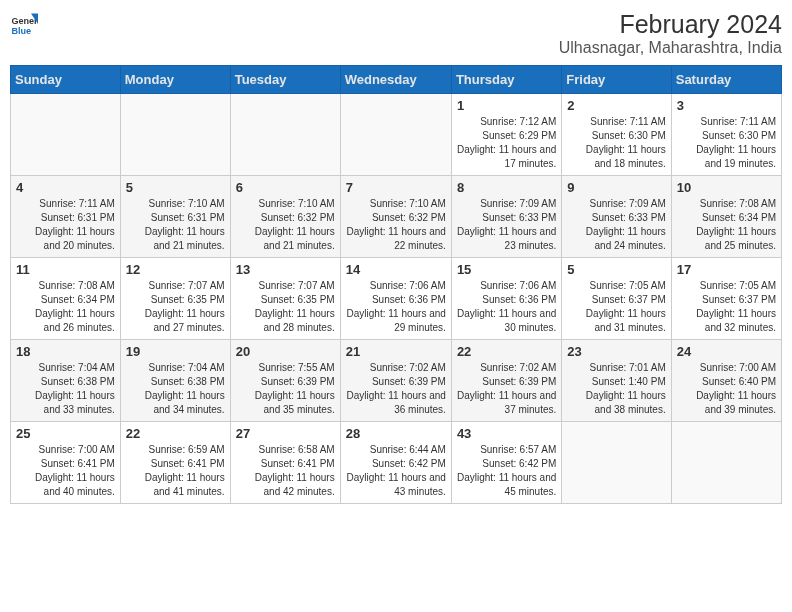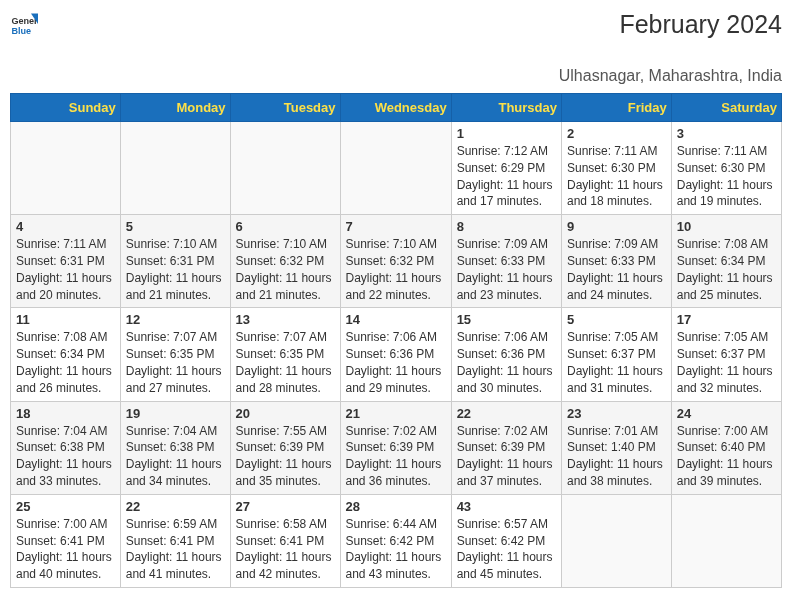--- a/index.html
+++ b/index.html
@@ -30,32 +30,31 @@
     }
     .title-area h1 {
       font-size: 25px;
       font-weight: normal;
       color: #333;
     }
     .title-area h2 {
       font-size: 16px;
       font-weight: normal;
       color: #555;
-      margin-top: 28px;
     }
     .calendar {
       width: 100%;
       border-collapse: collapse;
       border: 1px solid #ccc;
     }
     .calendar th {
       background-color: #1a6fbc;
-      color: #fde047;
+      color: #e5e5e5;
       padding: 6px 4px;
-      text-align: right;
+      text-align: left;
       font-size: 13px;
       border: 1px solid #1560a8;
     }
     .calendar td {
       border: 1px solid #ccc;
       vertical-align: top;
       padding: 4px 5px;
       width: 113px;
       min-height: 80px;
       font-size: 11px;
@@ -65,23 +64,24 @@
     .calendar td.empty {
       background: #f9f9f9;
     }
     .day-num {
       font-size: 13px;
       font-weight: bold;
       margin-bottom: 2px;
       display: block;
     }
     .day-info {
-      font-size: 12px;
+      font-size: 10px;
       line-height: 1.4;
       color: #333;
+      text-align: right;
     }
     .row-alt td {
       background: #f5f5f5;
     }
   </style>
 </head>
 <body>
 
 <div class="header-area">
   <div class="logo">

